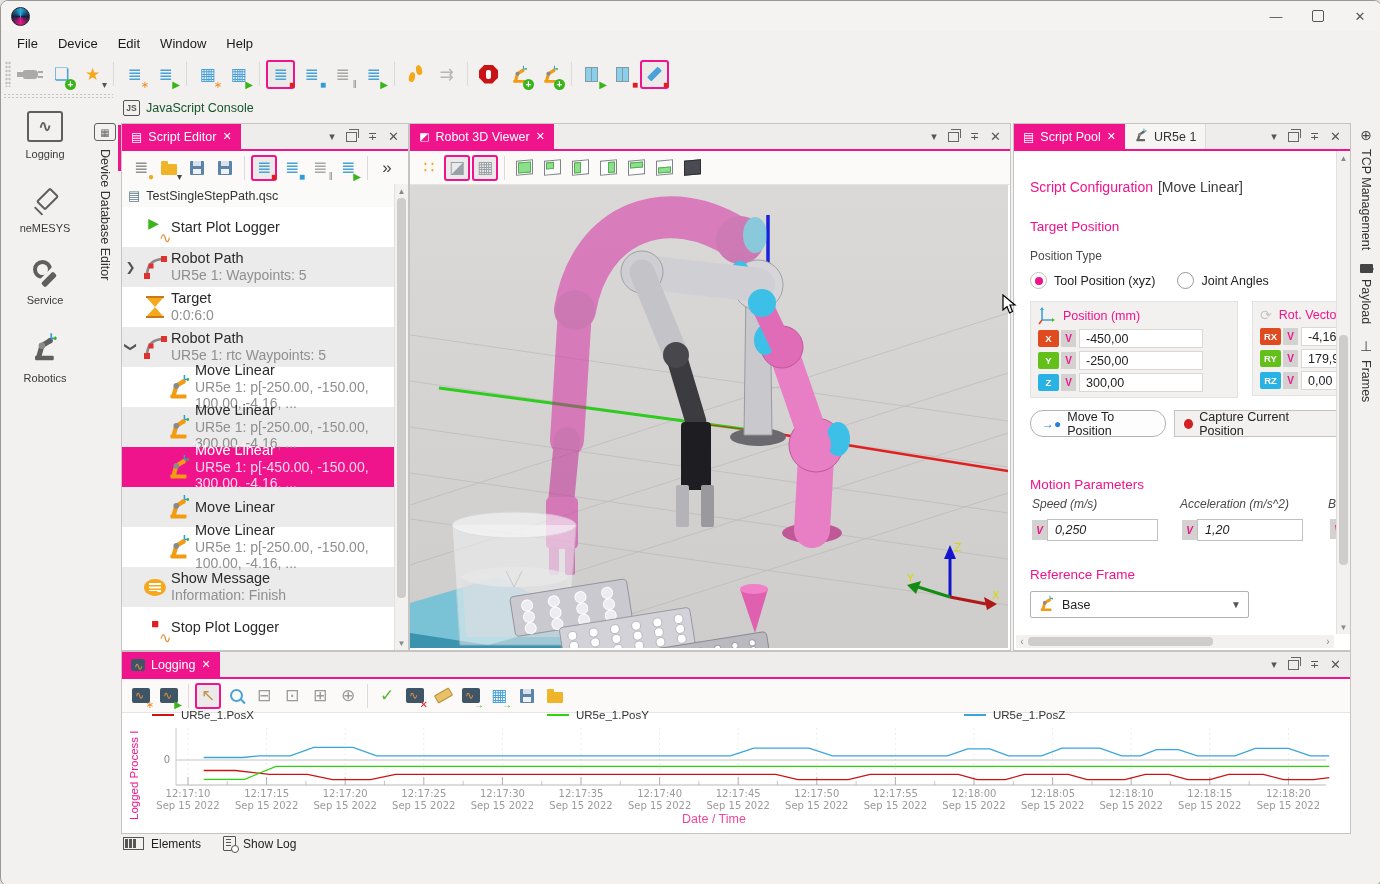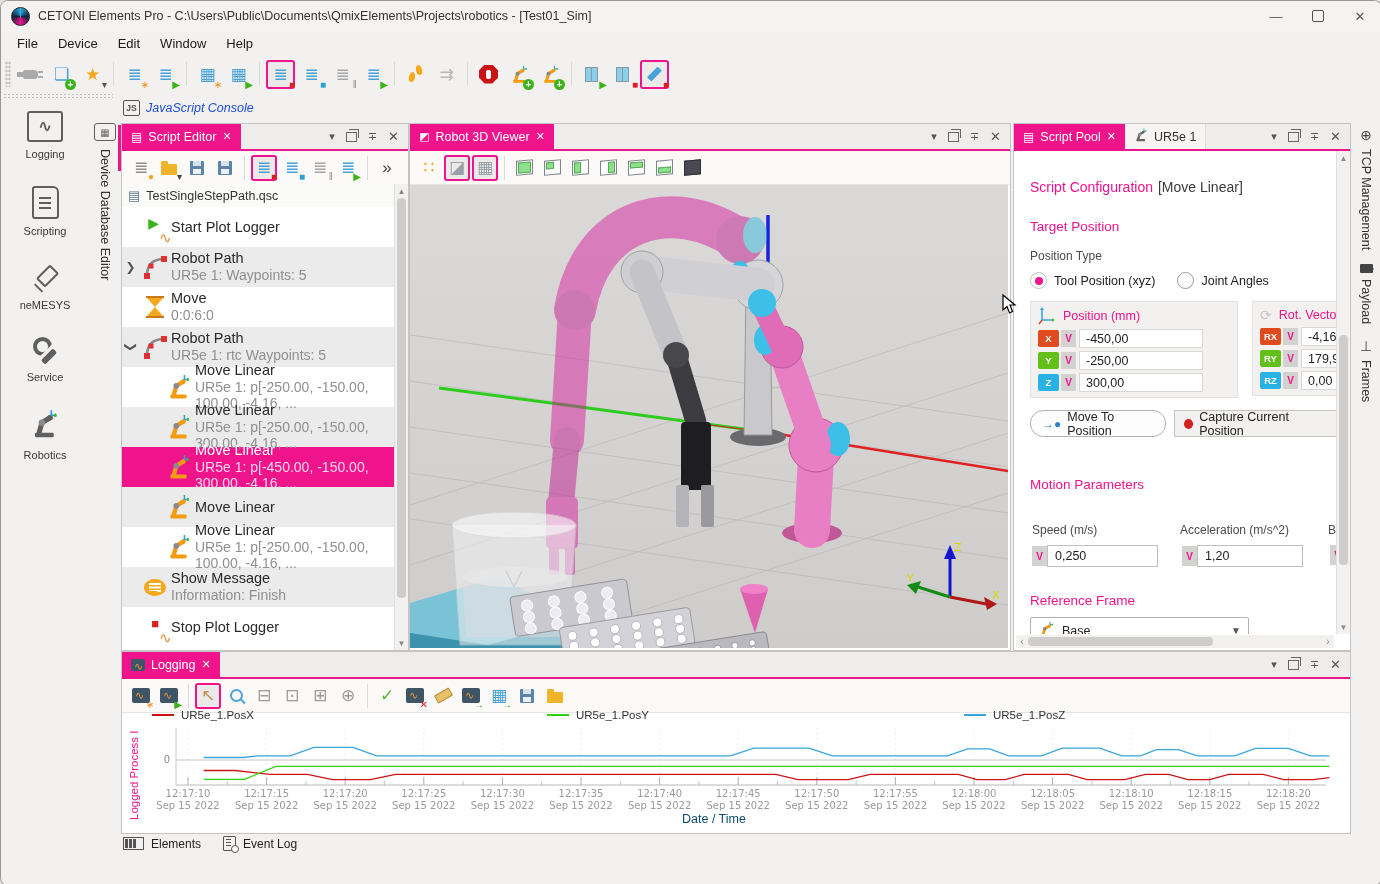--- a/index.html
+++ b/index.html
@@ -145,67 +145,66 @@
   .grp-h{display:flex;align-items:center;gap:7px;color:#f0148c;font-size:12.5px;margin-bottom:4px;}
   .prow{display:flex;align-items:center;margin-top:3px;}
   .abadge{width:21px;height:17px;border-radius:2px;color:#fff;font-size:9.5px;font-weight:bold;display:flex;align-items:center;justify-content:center;}
   .vbadge{width:15px;height:17px;background:#d4d2d0;color:#f0148c;font-size:10px;font-weight:bold;display:flex;align-items:center;justify-content:center;margin-left:2px;}
   .vfield{height:17px;background:#fff;border:1px solid #dad8d6;font-size:12.5px;color:#222;display:flex;align-items:center;padding:0 6px;margin-left:3px;}
   .btn-row{display:flex;gap:8px;margin-top:11px;}
   .btn1{height:25px;border:1px solid #b4b2b0;border-radius:13px;background:#fdfdfd;display:flex;align-items:center;gap:6px;padding:0 11px;font-size:12.5px;color:#222;}
   .btn2{height:25px;border:1px solid #c6c4c2;background:#f2f1ef;display:flex;align-items:center;gap:6px;padding:0 9px;font-size:12.5px;color:#222;}
   .dot-red{width:10px;height:10px;border-radius:50%;background:#d42020;}
   .mtp-ic{color:#2e7fd4;font-size:12px;}
-  #motion-rows{position:relative;height:56px;margin-top:29px;}
+  #motion-rows{position:relative;height:56px;margin-top:3px;font-style:italic;}
   .mfield{position:absolute;display:flex;align-items:center;}
   .mlabel{position:absolute;font-size:12px;color:#4a4a4a;}
   .inputbox{height:20px;background:#fff;border:1px solid #c2c0be;display:flex;align-items:center;padding:0 7px;font-size:12.5px;color:#222;}
   #ref-select{margin-top:9px;width:203px;height:25px;border:1px solid #b4b2b0;border-radius:2px;background:#fff;display:flex;align-items:center;gap:7px;padding:0 7px;font-size:12.5px;color:#222;}
   #ref-select .chev{margin-left:auto;color:#555;font-size:10px;}
   #pool-vscroll{position:absolute;right:0;top:27px;bottom:16px;width:13px;background:#f2f1f0;border-left:1px solid #e2e0de;display:flex;flex-direction:column;align-items:center;}
   #pool-hscroll{position:absolute;left:2px;right:16px;bottom:2px;height:13px;background:#f2f1f0;display:flex;align-items:center;}
   #pool-hscroll .harr{color:#888;font-size:10px;width:12px;text-align:center;}
   #pool-hscroll .hthumb{width:185px;height:9px;background:#cecdcb;border-radius:4px;}
 
   
   #logging{left:120px;top:650px;width:1228px;height:181px;}
   #legend{position:absolute;left:0;top:57px;right:0;height:17px;}
   .lgi{position:absolute;top:0;display:flex;align-items:center;gap:7px;font-size:11.5px;color:#333;}
   .lgi i{width:22px;height:2px;display:inline-block;}
   #chart-svg{position:absolute;left:24px;top:74px;}
   .tick{font-size:10px;fill:#9a9a9a;text-anchor:middle;}
   .tick0{font-size:10px;fill:#8a8a8a;text-anchor:end;}
   #ylab{position:absolute;left:6px;top:76px;height:92px;display:flex;align-items:center;color:#f0148c;font-size:11.5px;writing-mode:vertical-rl;transform:rotate(180deg);}
-  #xlab{position:absolute;left:560px;top:160px;color:#0c4a6e;font-size:12.5px;}
+  #xlab{position:absolute;left:560px;top:160px;color:#ec4899;font-size:12.5px;}
 
   
   #js-tab{position:absolute;left:122px;top:99px;display:flex;align-items:center;gap:6px;}
   #js-badge{width:15px;height:14px;border:1.6px solid #555;border-radius:2px;font-size:8.5px;font-weight:bold;color:#555;display:flex;align-items:center;justify-content:center;}
-  #js-label{font-size:12.5px;color:#1d4ed8;font-style:italic;}
+  #js-label{font-size:12.5px;color:#14532d;}
   #bottom-tabs{position:absolute;left:122px;top:835px;display:flex;gap:22px;align-items:center;}
   .btab{display:flex;gap:7px;align-items:center;font-size:12px;color:#222;}
   .ic-prog{width:17px;height:9px;border:1.2px solid #555;display:inline-flex;gap:1px;padding:1px;}
   .ic-prog span{width:3px;background:#555;}
   .ic-doc{width:11px;height:13px;border:1.2px solid #555;border-radius:1px;position:relative;}
   .ic-doc::before{content:"";position:absolute;left:2px;top:2px;width:5px;height:1.2px;background:#555;box-shadow:0 3px 0 #555,0 6px 0 #555;}
   .ic-doc::after{content:"";position:absolute;right:-4px;bottom:-3px;width:6px;height:6px;border:1.2px solid #555;border-radius:50%;background:#fff;}
   #statusbar{position:absolute;left:0;bottom:0;width:100%;height:26px;background:#fbfaf9;border-top:1px solid #dddbd9;}
   #status-conn{position:absolute;left:982px;top:5px;font-size:12.5px;color:#222;}
   .ssep{position:absolute;top:4px;width:1px;height:17px;background:#b8b6b4;}
   #grip{position:absolute;right:4px;bottom:4px;width:12px;height:12px;background:radial-gradient(#c2c0be 1.2px,transparent 1.4px);background-size:4px 4px;}
   #cursor{position:absolute;left:1001px;top:293px;}
 </style>
 </head>
 <body>
 
 <div id="win">
 
   <div id="titlebar">
     <div id="app-logo"></div>
-    <div id="title-text">CETONI Elements Pro - C:\Users\Public\Documents\QmixElements\Projects\robotics - [Test01_Sim]</div>
     <div id="win-controls">
       <div class="wc">—</div>
       <div class="wc">
           <span class="sq"></span>
         </div>
       <div class="wc">✕</div>
     </div>
   </div>
 
   <div id="menubar">
@@ -310,26 +309,20 @@
         <span class="ic-tilt"></span>
         <span class="tb" style="color:#e02020">■</span>
       </span>
     </div>
   <div class="hgrip"></div>
 
   <div id="left-rail">
       <div class="rail-item">
         <span class="railbox">∿</span>
         <span class="rail-label">Logging</span>
-      </div>
-      <div class="rail-item">
-        <span class="raildoc">
-          <i></i>
-        </span>
-        <span class="rail-label">Scripting</span>
       </div>
       <div class="rail-item">
         <span class="syr"></span>
         <span class="rail-label">neMESYS</span>
       </div>
       <div class="rail-item">
         <span class="wr"></span>
         <span class="rail-label">Service</span>
       </div>
       <div class="rail-item">
@@ -438,21 +431,21 @@
         </div>
         <div class="trow">
           <span class="exp"></span>
           <span class="ticon">
             <span class="hg">
               <i></i>
               <b></b>
             </span>
           </span>
           <span style="min-width:0">
-            <div class="tt1">Move</div>
+            <div class="tt1">Target</div>
             <div class="tt2">0:0:6:0</div>
           </span>
         </div>
         <div class="trow alt">
           <span class="exp open">❯</span>
           <span class="ticon">
             <svg width="26" height="26" viewBox="0 0 26 26">
     <path d="M5 22 Q5 5 22 5" fill="none" stroke="#8a8a8a" stroke-width="2.6"></path>
     <rect x="2" y="19" width="6" height="6" fill="#e03030"></rect>
               <rect x="19" y="2" width="6" height="6" fill="#e03030"></rect>
@@ -1150,21 +1143,21 @@
     <div class="btab">
       <span class="ic-prog">
           <span></span>
           <span></span>
           <span></span>
         </span>
       <span>Elements</span>
     </div>
     <div class="btab">
       <span class="ic-doc"></span>
-      <span>Event Log</span>
+      <span>Show Log</span>
     </div>
   </div>
 
 
   <svg id="cursor" width="16" height="22" viewBox="0 0 16 22">
     <polygon points="1,1 1,16 5,12.5 7.5,19 10.5,17.5 8,11 13,11" fill="#fff" stroke="#000" stroke-width="1.2"></polygon>
   </svg>
 
 </div>
 

